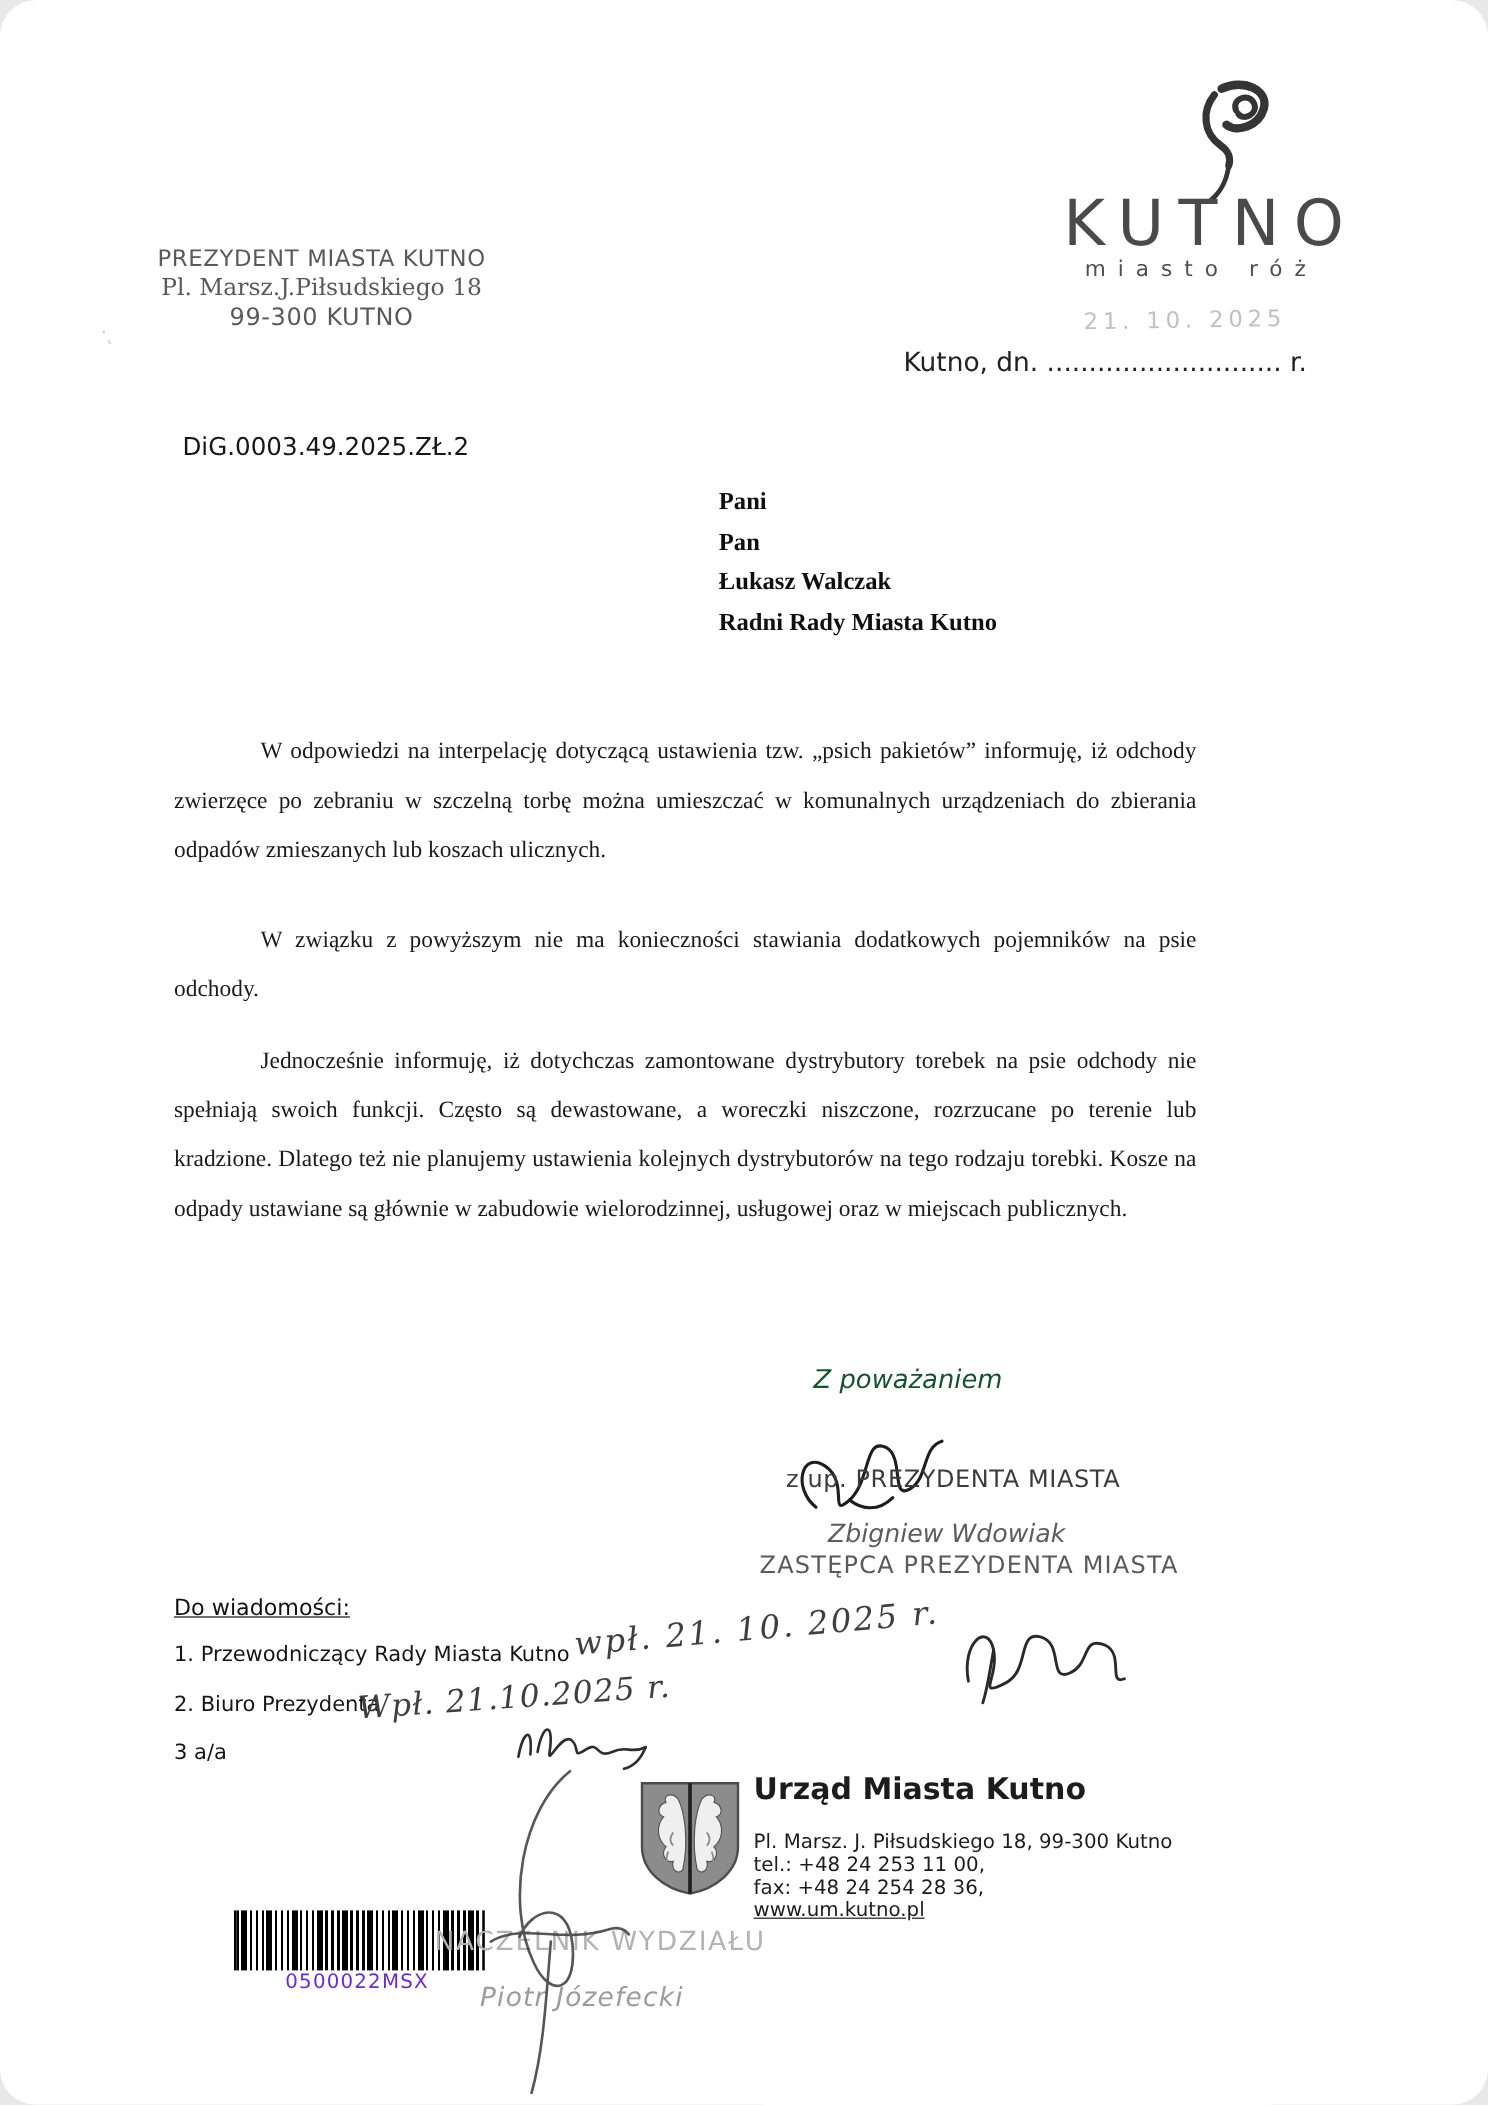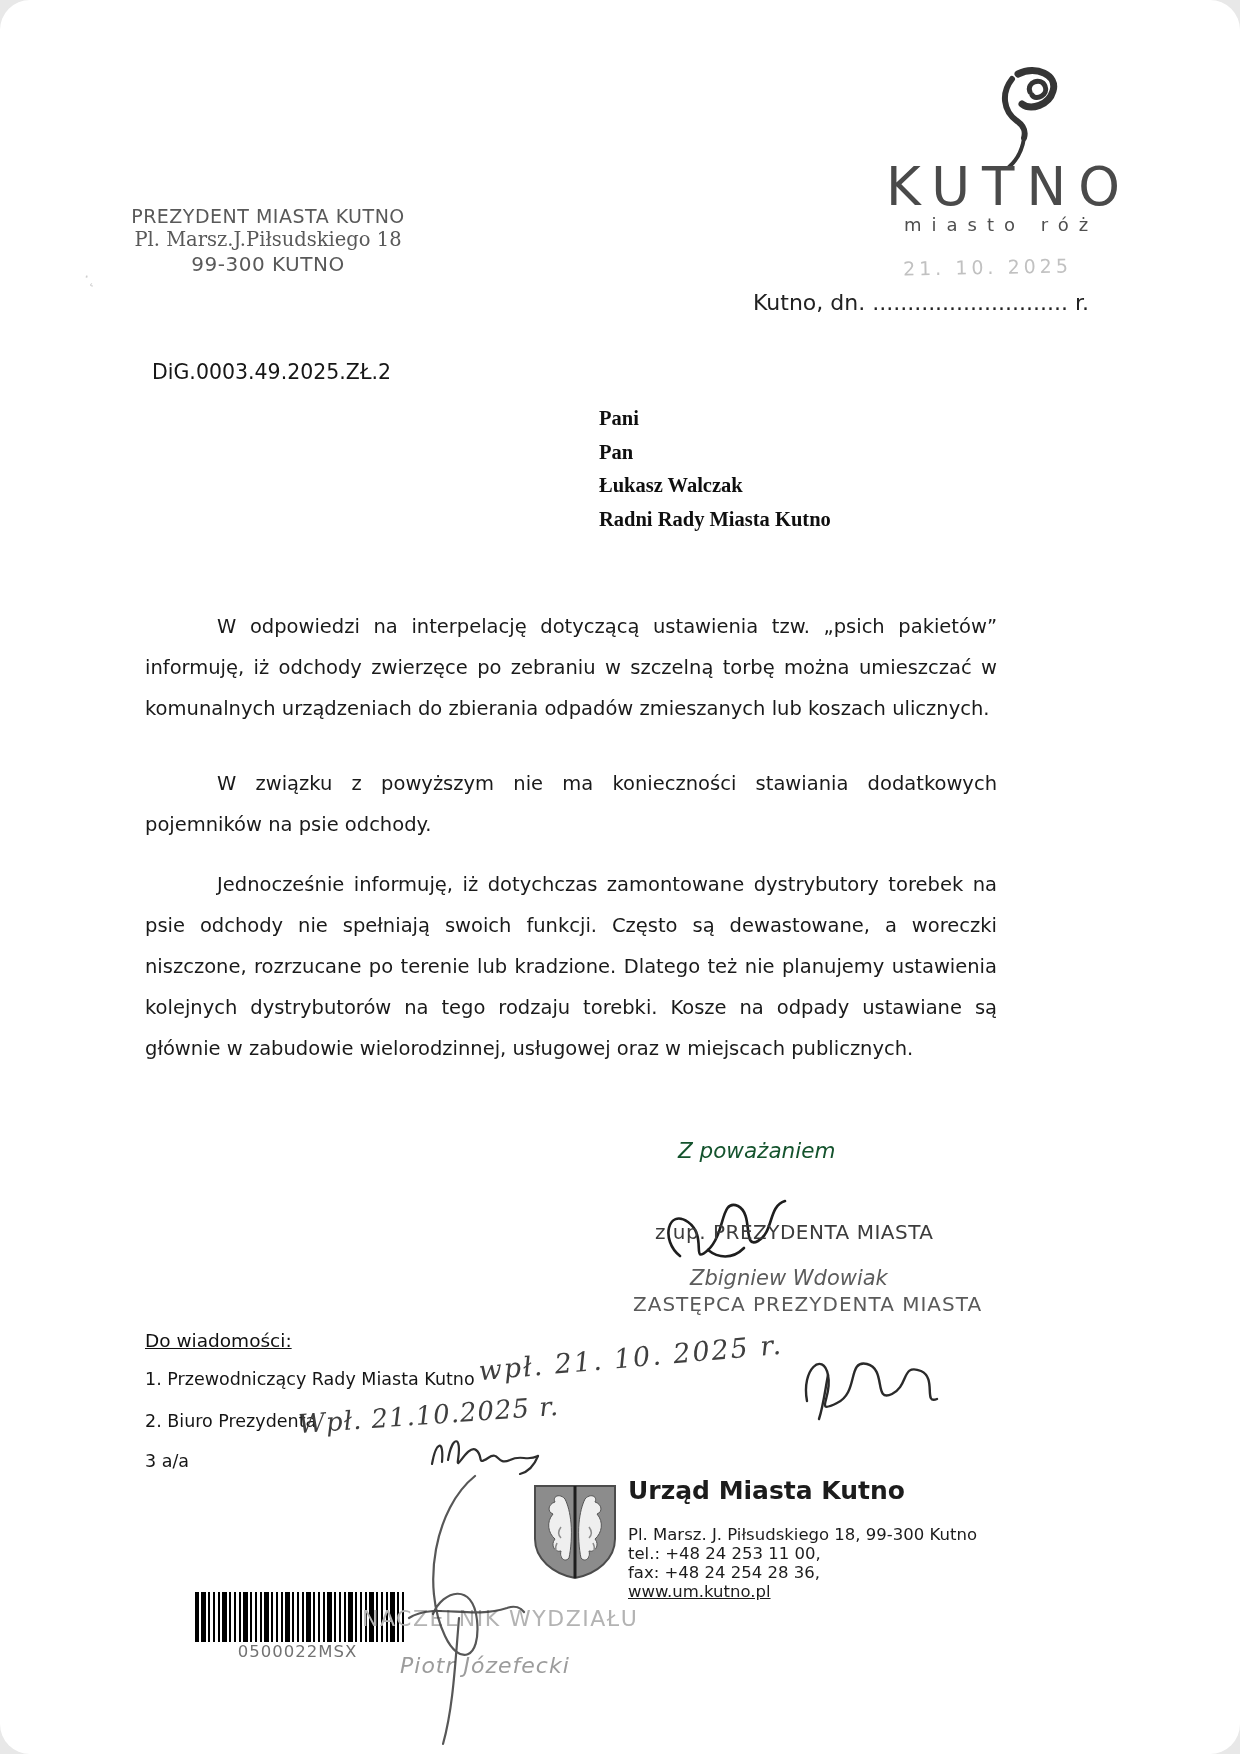--- a/index.html
+++ b/index.html
@@ -21,21 +21,21 @@
   .wordmark{left:886px;top:156px;font-size:53px;letter-spacing:12px;color:#4a4a4a;font-weight:400;}
   .tagline{left:904px;top:214px;font-size:18px;letter-spacing:10px;color:#4f4f4f;}
 
   .received-stamp{left:903px;top:256px;font-size:19px;letter-spacing:4px;color:#c1c1c1;transform:rotate(-1deg);}
   .date-line{left:753px;top:290px;font-size:22px;color:#222;}
   .ref-no{left:152px;top:360px;font-size:20.5px;color:#161616;}
 
   .addressee{left:599px;top:402px;font-weight:bold;font-size:20.5px;line-height:33.5px;color:#0f0f0f;font-family:Liberation Serif, serif;}
 
   .body-block{left:145px;top:606px;width:852px;font-size:19.5px;line-height:41px;color:#1a1a1a;}
-  .body-block p{margin:0;text-align:justify;text-indent:72px;}
+  .body-block p{margin:0;text-align:justify;text-indent:72px;font-family:Liberation Serif, serif;}
   .body-block p.p2{margin-top:34px;}
   .body-block p.p3{margin-top:19px;}
 
   .closing{left:678px;top:1138px;font-style:italic;font-size:21.5px;color:#14532d;}
 
   .sig-auth{left:655px;top:1220px;font-size:20px;letter-spacing:0.5px;color:#3c3c3c;}
   .sig-scribble{left:648px;top:1178px;}
   .sig-name{left:690px;top:1266px;font-style:italic;font-size:21px;color:#5c5c5c;}
   .sig-title{left:633px;top:1292px;font-size:20px;letter-spacing:1px;color:#5a5a5a;}
 
@@ -53,21 +53,21 @@
   .footer-line{font-size:16.5px;line-height:19px;}
   .footer-web{text-decoration:underline;}
 
   .barcode{left:195px;top:1592px;width:205px;height:50px;
     background:repeating-linear-gradient(90deg,
       #000 0px,#000 2px,#fff 2px,#fff 4px,
       #000 4px,#000 9px,#fff 9px,#fff 11px,
       #000 11px,#000 13px,#fff 13px,#fff 16px,
       #000 16px,#000 18px,#fff 18px,#fff 21px);
     border-left:2px solid #000;border-right:2px solid #000;}
-  .barcode-label{left:195px;top:1642px;width:205px;text-align:center;font-size:16.5px;letter-spacing:1px;color:#737373;}
+  .barcode-label{left:195px;top:1642px;width:205px;text-align:center;font-size:16.5px;letter-spacing:1px;color:#6d28d9;}
 
   .stamp-title{left:362px;top:1606px;font-size:22px;letter-spacing:1.5px;color:#b3b3b3;}
   .stamp-name{left:400px;top:1653px;font-style:italic;font-size:22px;color:#9c9c9c;letter-spacing:1px;}
 
   .scan-mark{left:84px;top:268px;color:#cfcfcf;font-size:16px;transform:rotate(12deg);}
 </style>
 </head>
 <body>
 
 <div class="page">

